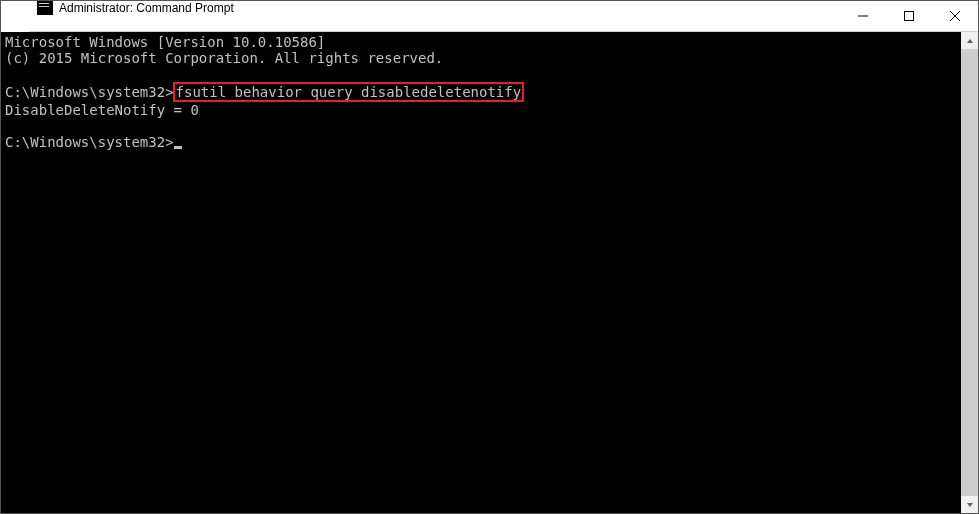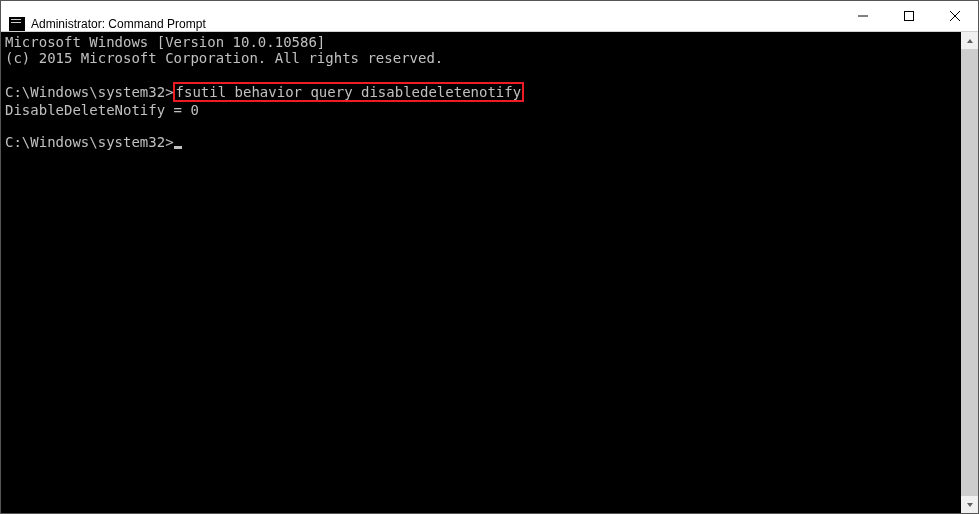--- a/index.html
+++ b/index.html
@@ -19,22 +19,23 @@
       height: 514px;
       background: #ffffff;
       border: 1px solid #555;
       display: flex;
       flex-direction: column;
     }
     .titlebar {
       height: 31px;
       background: #ffffff;
       display: flex;
-      align-items: flex-end;
+      align-items: flex-start;
       border-bottom: 1px solid #d0d0d0;
+      margin-left: 28px;
     }
     .titlebar-icon {
       width: 16px;
       height: 14px;
       margin-left: 8px;
       margin-right: 6px;
       background: #000;
       position: relative;
       display: flex;
       align-items: center;

